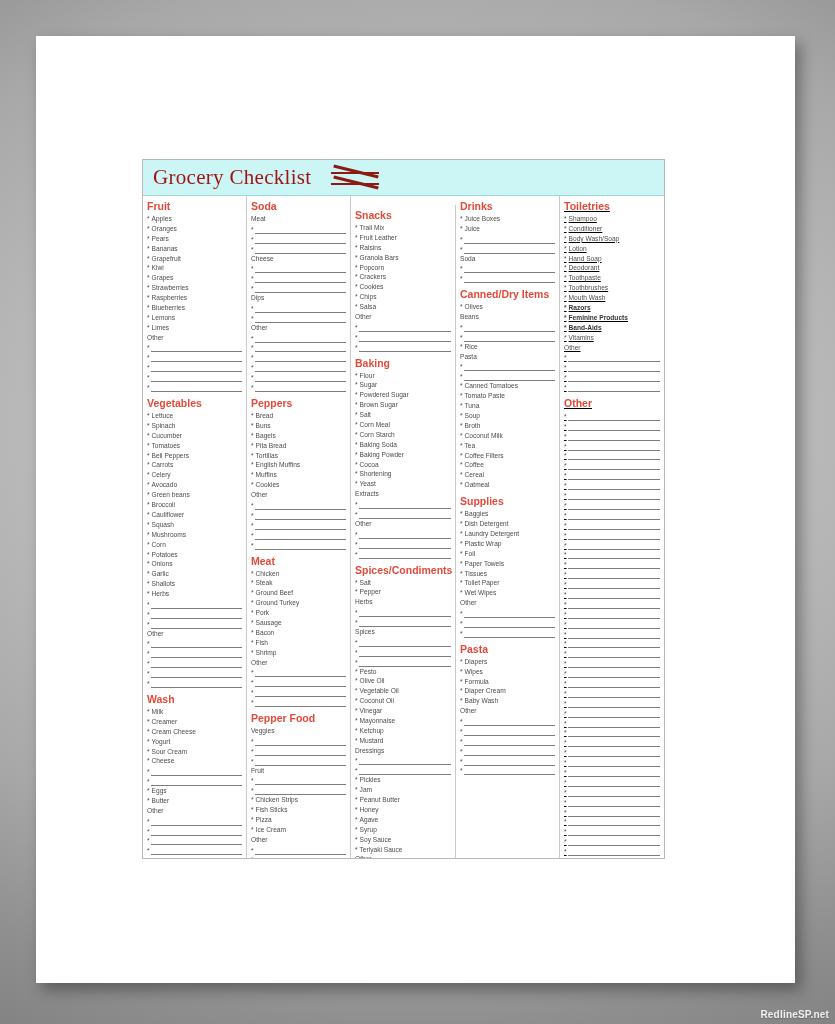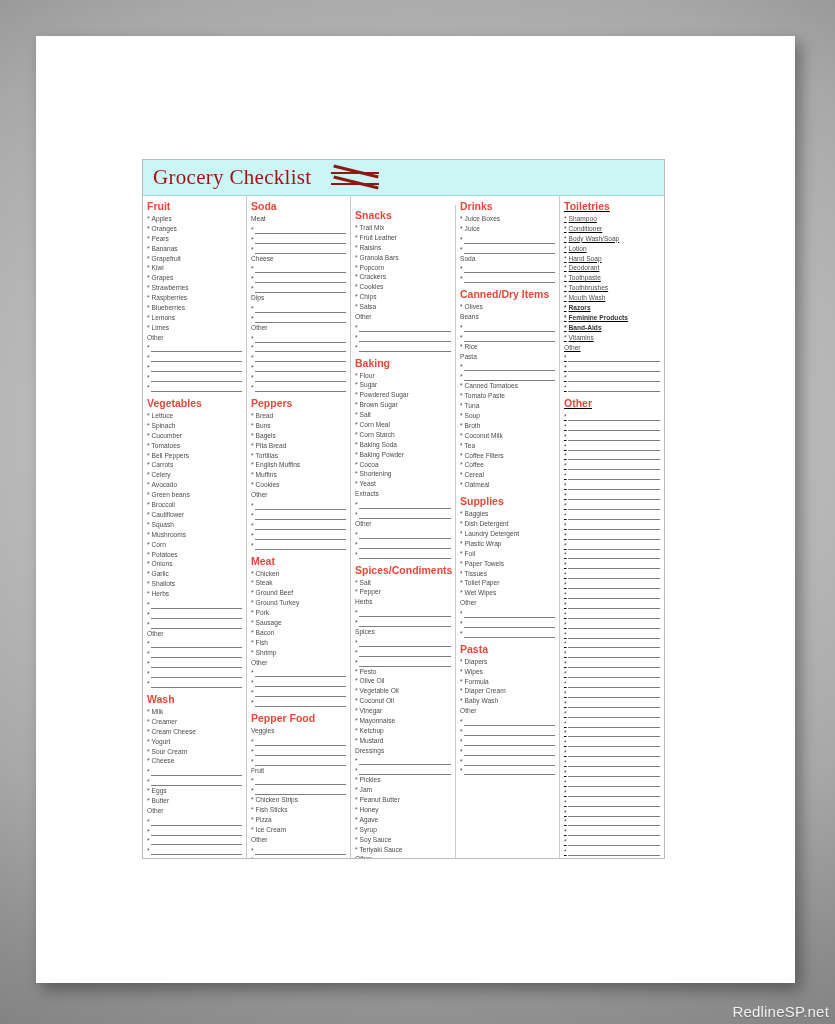--- a/index.html
+++ b/index.html
@@ -27,22 +27,22 @@
     top: 36px;
     width: 759px;
     height: 947px;
     background: #ffffff;
     box-shadow: 6px 7px 14px rgba(0,0,0,0.35);
   }
   .watermark {
     position: absolute;
     right: 6px;
     bottom: 4px;
-    font-size: 15px;
-    font-weight: normal;
+    font-size: 10px;
+    font-weight: bold;
     color: #f2f2f2;
     letter-spacing: 0.2px;
     text-shadow: 0 1px 1px rgba(0,0,0,0.25);
     font-family: "Liberation Sans", sans-serif;
   }
 
   
   .sheet {
     position: absolute;
     left: 106px;

